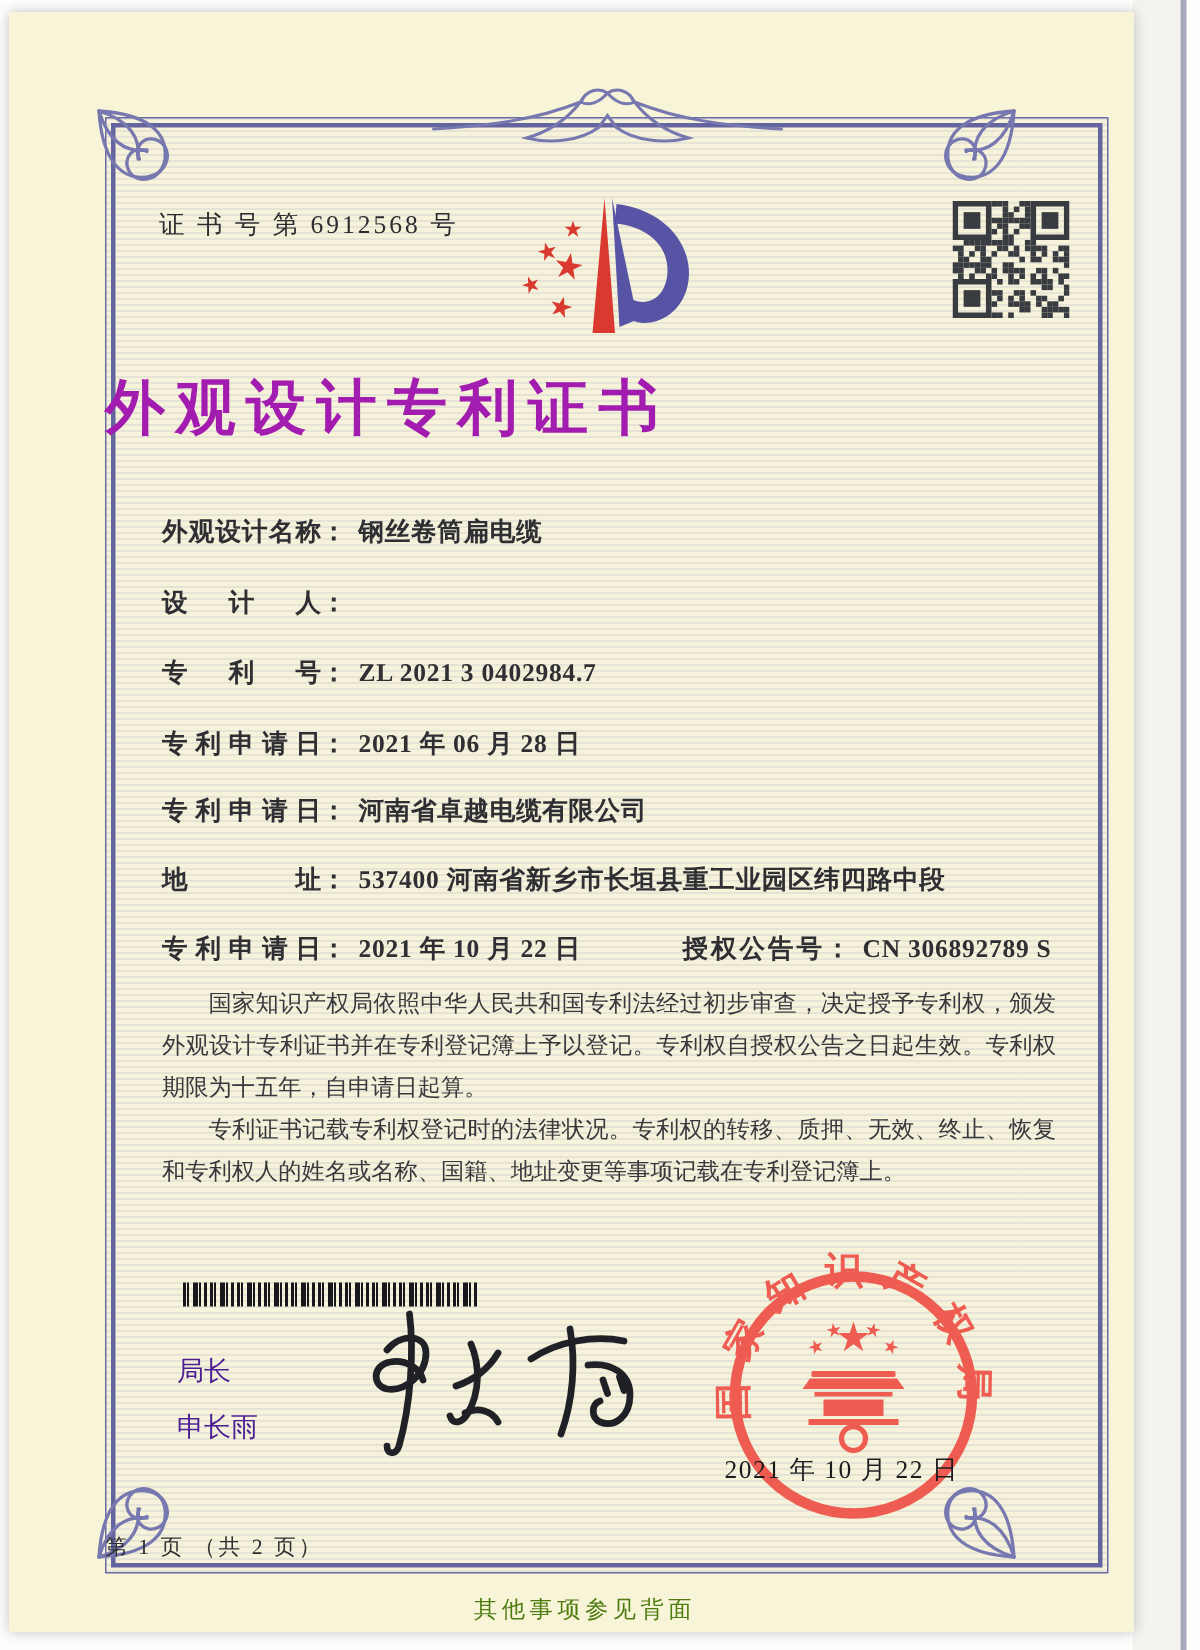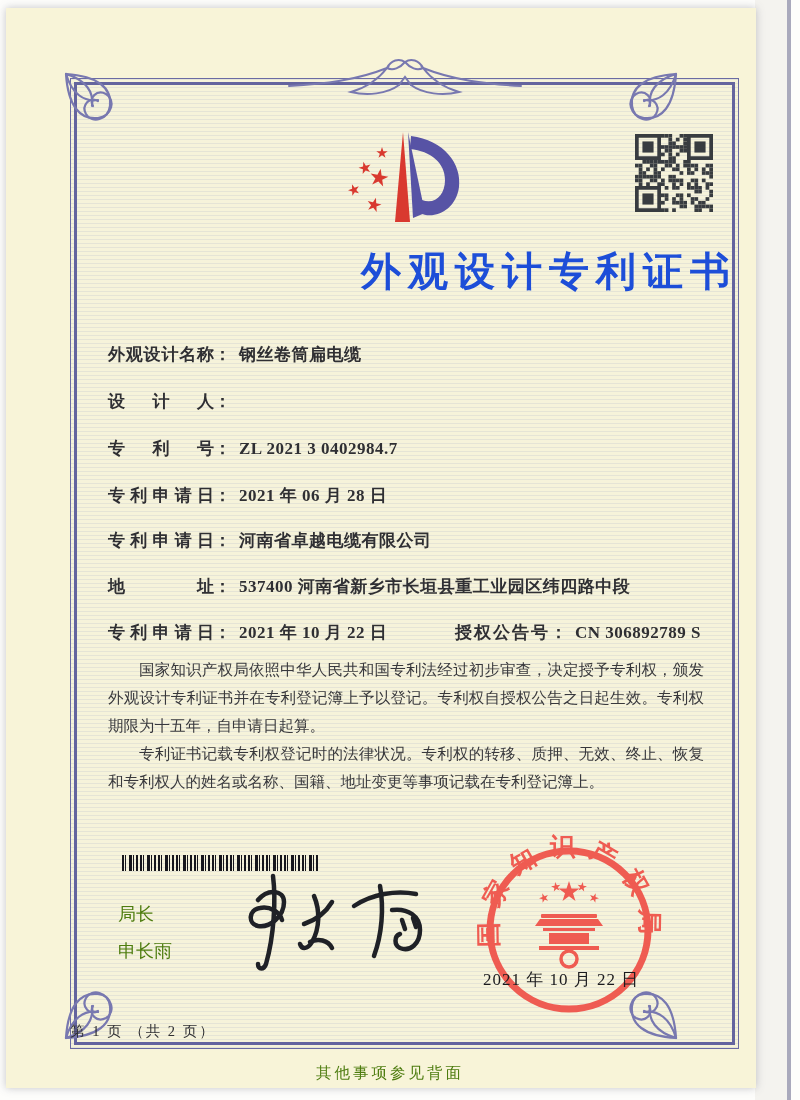--- a/index.html
+++ b/index.html
@@ -11,34 +11,34 @@
          box-shadow:0 0 8px rgba(90,90,110,.35);}
   
   .frame{position:absolute;left:64px;top:70px;width:667px;height:969px;
          border:1px solid #6b6ba3;background:
          repeating-linear-gradient(180deg, rgba(108,118,186,0.12) 0 1px, rgba(108,118,186,0) 1px 4px),
          #f6f3da;}
   .frame::after{content:"";position:absolute;left:3px;top:3px;right:3px;bottom:3px;
          border:3px solid #64649e;pointer-events:none;}
   .abs{position:absolute;}
   .cert-number{left:100px;top:130px;font-size:17px;letter-spacing:2px;color:#2c2c30;}
-  .title{left:64px;top:236px;width:667px;text-align:right;font-size:40px;font-weight:bold;
-         letter-spacing:7px;color:#1d4ed8;}
+  .title{left:64px;top:236px;width:667px;text-align:left;font-size:40px;font-weight:bold;
+         letter-spacing:7px;color:#a21caf;}
   .row{position:absolute;left:102px;display:flex;align-items:baseline;font-size:17px;color:#2f2f33;font-weight:bold;}
   .row .lab{display:inline-block;width:106px;text-align:justify;text-align-last:justify;color:#2f2f33;}
   .row .col{margin-right:8px;}
   .row .val{letter-spacing:0.5px;white-space:nowrap;}
   .paras{left:102px;top:648px;width:596px;font-size:15.5px;line-height:28px;color:#38383c;
          text-align:justify;}
   .paras p{margin:0;text-indent:2em;}
   .barcode{left:116px;top:847px;width:197px;height:16px;
     background:repeating-linear-gradient(90deg,#17171c 0 2px,rgba(0,0,0,0) 2px 3px,#17171c 3px 4px,
     rgba(0,0,0,0) 4px 7px,#17171c 7px 10px,rgba(0,0,0,0) 10px 11px,#17171c 11px 12px,rgba(0,0,0,0) 12px 14px,
     #17171c 14px 16px,rgba(0,0,0,0) 16px 18px);}
-  .director{left:112px;top:888px;font-size:18px;color:#4d7c0f;line-height:37px;}
+  .director{left:112px;top:888px;font-size:18px;color:#4c1d95;line-height:37px;}
   .sig{left:212px;top:858px;}
   .seal{left:463px;top:822px;opacity:.93;}
   .seal-date{left:477px;top:960px;font-size:17px;letter-spacing:1px;color:#1b1b1e;z-index:5;}
   .footer-page{left:64px;top:1014px;width:640px;text-align:left;font-size:14.5px;letter-spacing:2px;color:#2f2f33;}
   .footer-note{left:64px;top:1055px;width:640px;text-align:center;font-size:15.5px;letter-spacing:3px;color:#4d7c0f;}
   .orn{position:absolute;pointer-events:none;}
   svg{display:block;}
 </style>
 </head>
 <body>
@@ -83,20 +83,21 @@
     <svg class="orn" style="left:279px;top:48px" width="240" height="46" viewBox="0 0 240 46">
       <g stroke="#7878b0" fill="none" stroke-width="2" stroke-linecap="round">
         <path d="M4,30 C40,28 72,24 102,12 C92,25 80,32 66,36 C82,40 102,38 114,29"></path>
         <path d="M102,12 C106,4 114,2 120,6 C115,12 108,15 102,12"></path>
         <path d="M114,29 L120,21 L126,29"></path>
         <path d="M236,30 C200,28 168,24 138,12 C148,25 160,32 174,36 C158,40 138,38 126,29"></path>
         <path d="M138,12 C134,4 126,2 120,6 C125,12 132,15 138,12"></path>
       </g>
     </svg>
 
+    <div class="abs cert-number">证 书 号 第 6912568 号</div>
 
     <svg class="abs" style="left:326px;top:110px" width="140" height="118" viewBox="0 0 140 118">
       <defs>
           <path id="st" d="M0,-1 L0.225,-0.309 0.951,-0.309 0.364,0.118 0.588,0.809 0,0.382 -0.588,0.809 -0.364,0.118 -0.951,-0.309 -0.225,-0.309 Z"></path>
         </defs>
       <polygon points="71,14 63,104 78,104" fill="#d9392f"></polygon>
       <polygon points="76,14 81,100 93,95" fill="#5753a5"></polygon>
       <path d="M79,18 C112,22 130,46 127,69 C124,93 101,102 88,95 L90,82 C103,87 113,77 113,62 C113,45 99,33 78,31 Z" fill="#5753a5"></path>
       <use href="#st" transform="translate(50,35) scale(6)" fill="#d9392f"></use>
       <use href="#st" transform="translate(33,50) scale(6.5) rotate(-15)" fill="#d9392f"></use>

